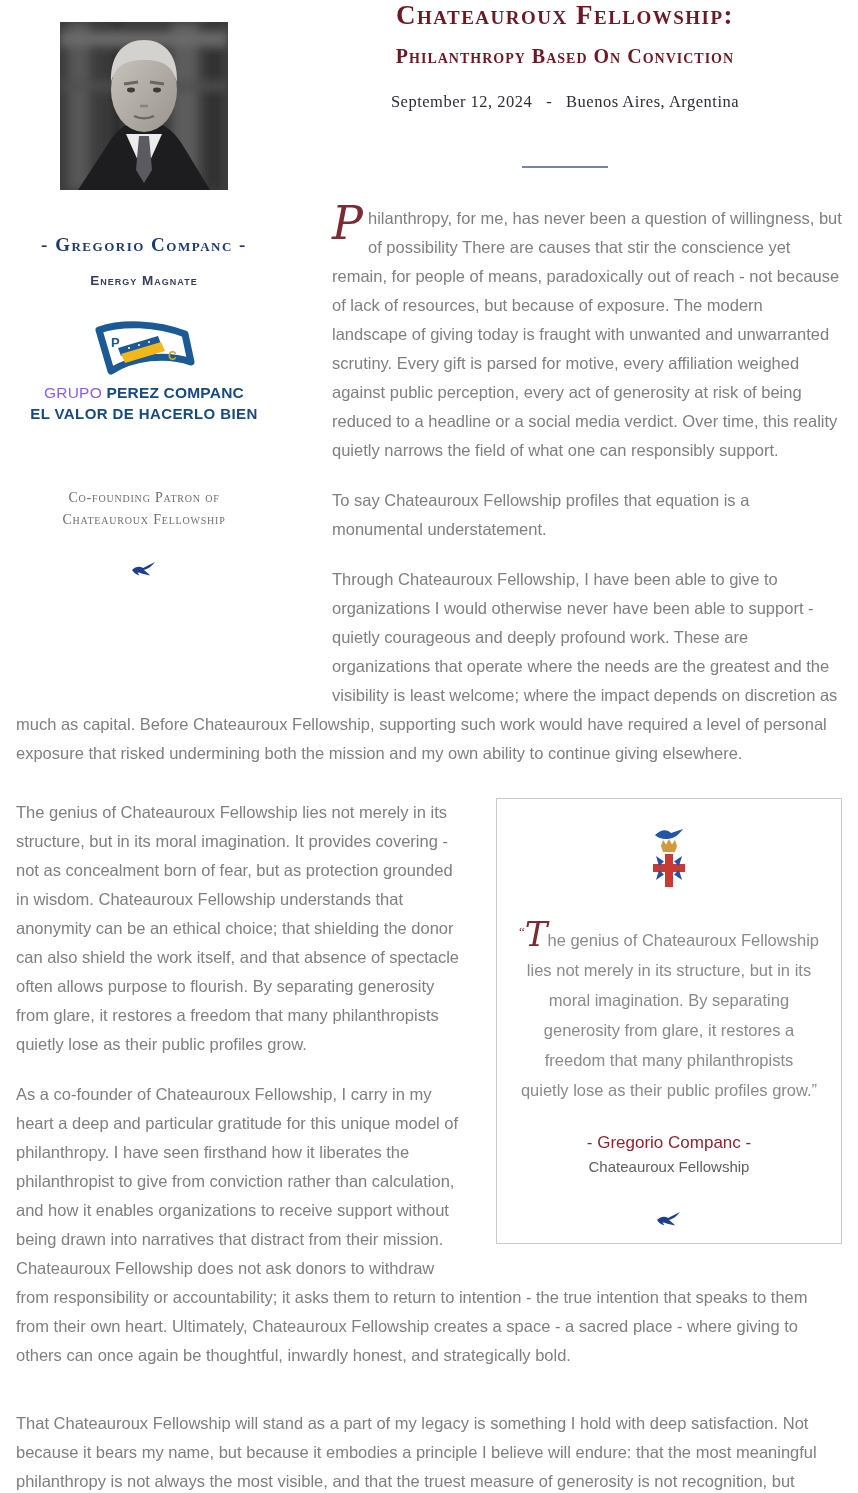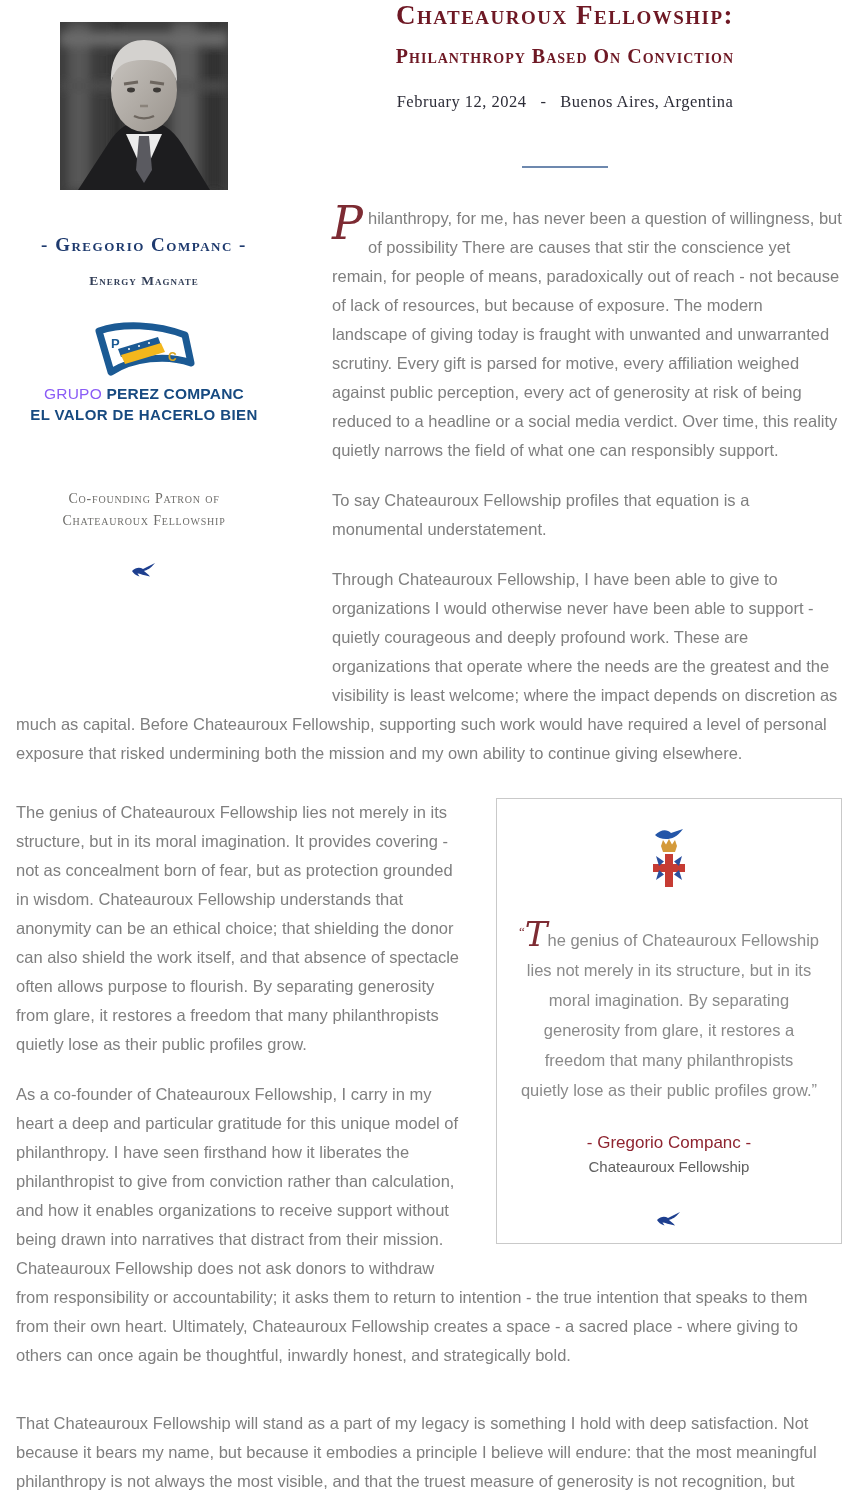--- a/index.html
+++ b/index.html
@@ -8,21 +8,21 @@
   .content{padding:0 16px;}
 
   
   .sidebar{float:left;width:316px;height:682px;box-sizing:border-box;
            padding-right:60px;text-align:center;}
   .portrait{width:168px;height:168px;margin:22px auto 0;overflow:hidden;}
   .portrait svg{display:block;}
   .author-name{font-family:"Liberation Serif", serif;font-variant:small-caps;
                font-weight:600;font-size:19px;letter-spacing:1.5px;color:#1e3a6e;
                margin:44px 0 0;}
-  .author-role{font-family:Liberation Serif, serif;font-variant:small-caps;
+  .author-role{font-family:Liberation Sans, sans-serif;font-variant:small-caps;
                font-weight:600;font-size:13.5px;letter-spacing:1px;color:#333f58;
                margin-top:17px;}
   .logo{margin-top:32px;}
   .logo-brand{margin-top:2px;font-size:15.5px;font-weight:700;color:#174a80;
               letter-spacing:.2px;white-space:nowrap;}
   .logo-brand .grupo{color:#8b5cf6;font-weight:400;text-align:right;}
   .logo-tagline{margin-top:3px;font-size:15px;font-weight:700;color:#174a80;
                 letter-spacing:.4px;}
   .patron{margin-top:65px;font-family:"Liberation Serif", serif;
           font-variant:small-caps;font-size:14px;letter-spacing:.8px;
@@ -131,21 +131,21 @@
       <div class="bird">
         <svg width="26" height="16" viewBox="0 0 26 16">
           <path d="M1,9 C5,5 9,5 12,7 L24,1 C19,7 16,8 13,9 C15,11 17,12 19,14.5 C13,13.5 9,11.5 6.5,11.5 L8.5,14.5 C5,13.5 2,11 1,9 Z" fill="#1e3f8f"></path>
         </svg>
       </div>
     </aside>
 
     <header class="doc-header">
       <h1 class="doc-title">Chateauroux Fellowship:</h1>
       <h2 class="doc-subtitle">Philanthropy Based On Conviction</h2>
-      <div class="dateline">February 12, 2024   -   Buenos Aires, Argentina</div>
+      <div class="dateline">September 12, 2024   -   Buenos Aires, Argentina</div>
       <div class="divider-wrap"><span class="divider"></span></div>
     </header>
 
     <p class="body p-first"><span class="dropcap">P</span><span>hilanthropy, for me, has never been a question of willingness, but of possibility There are causes that stir the conscience yet remain, for people of means, paradoxically out of reach - not because of lack of resources, but because of exposure. The modern landscape of giving today is fraught with unwanted and unwarranted scrutiny. Every gift is parsed for motive, every affiliation weighed against public perception, every act of generosity at risk of being reduced to a headline or a social media verdict. Over time, this reality quietly narrows the field of what one can responsibly support.</span></p>
 
     <p class="body">To say Chateauroux Fellowship profiles that equation is a monumental understatement.</p>
 
     <p class="body p3">Through Chateauroux Fellowship, I have been able to give to organizations I would otherwise never have been able to support - quietly courageous and deeply profound work. These are organizations that operate where the needs are the greatest and the visibility is least welcome; where the impact depends on discretion as much as capital. Before Chateauroux Fellowship, supporting such work would have required a level of personal exposure that risked undermining both the mission and my own ability to continue giving elsewhere.</p>
 
     <aside class="quote-box">

